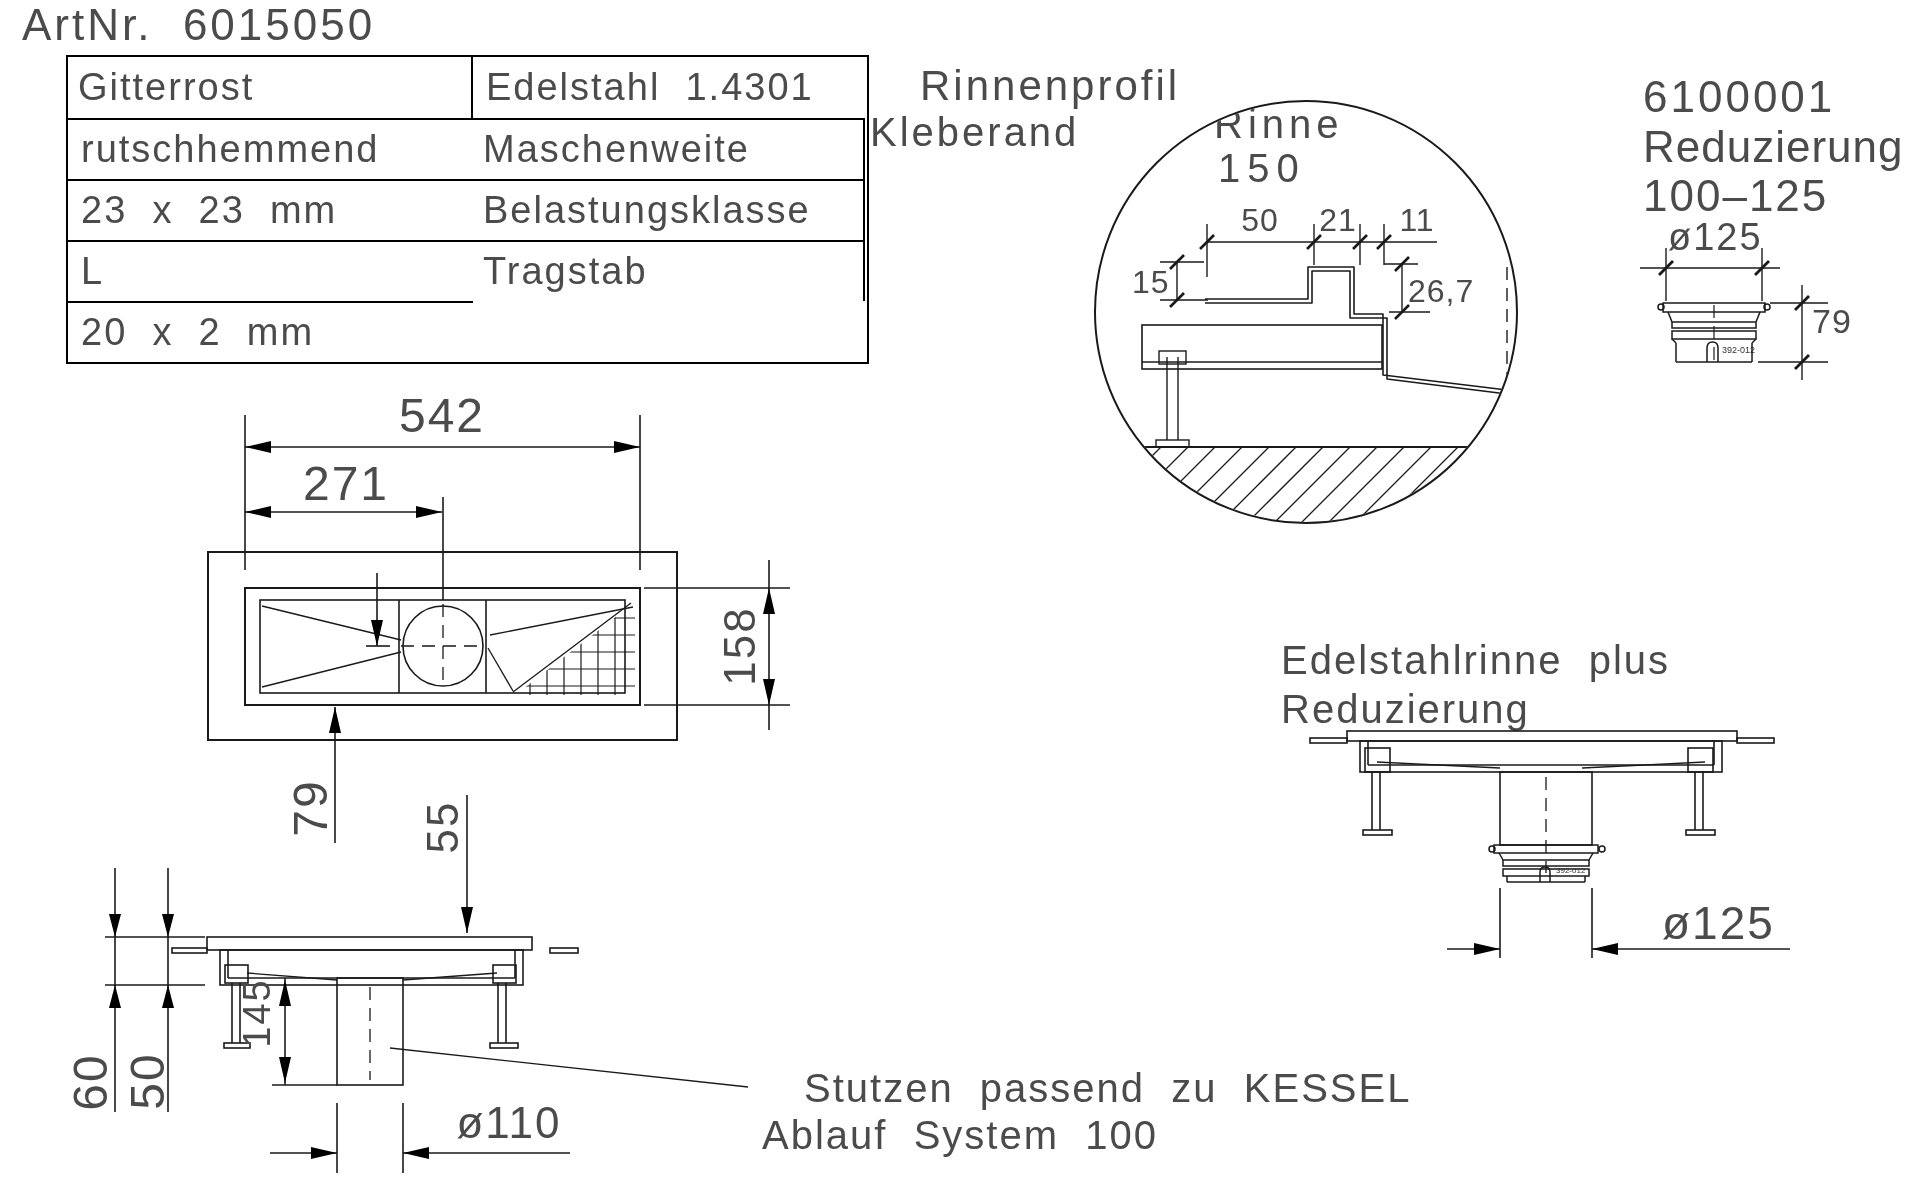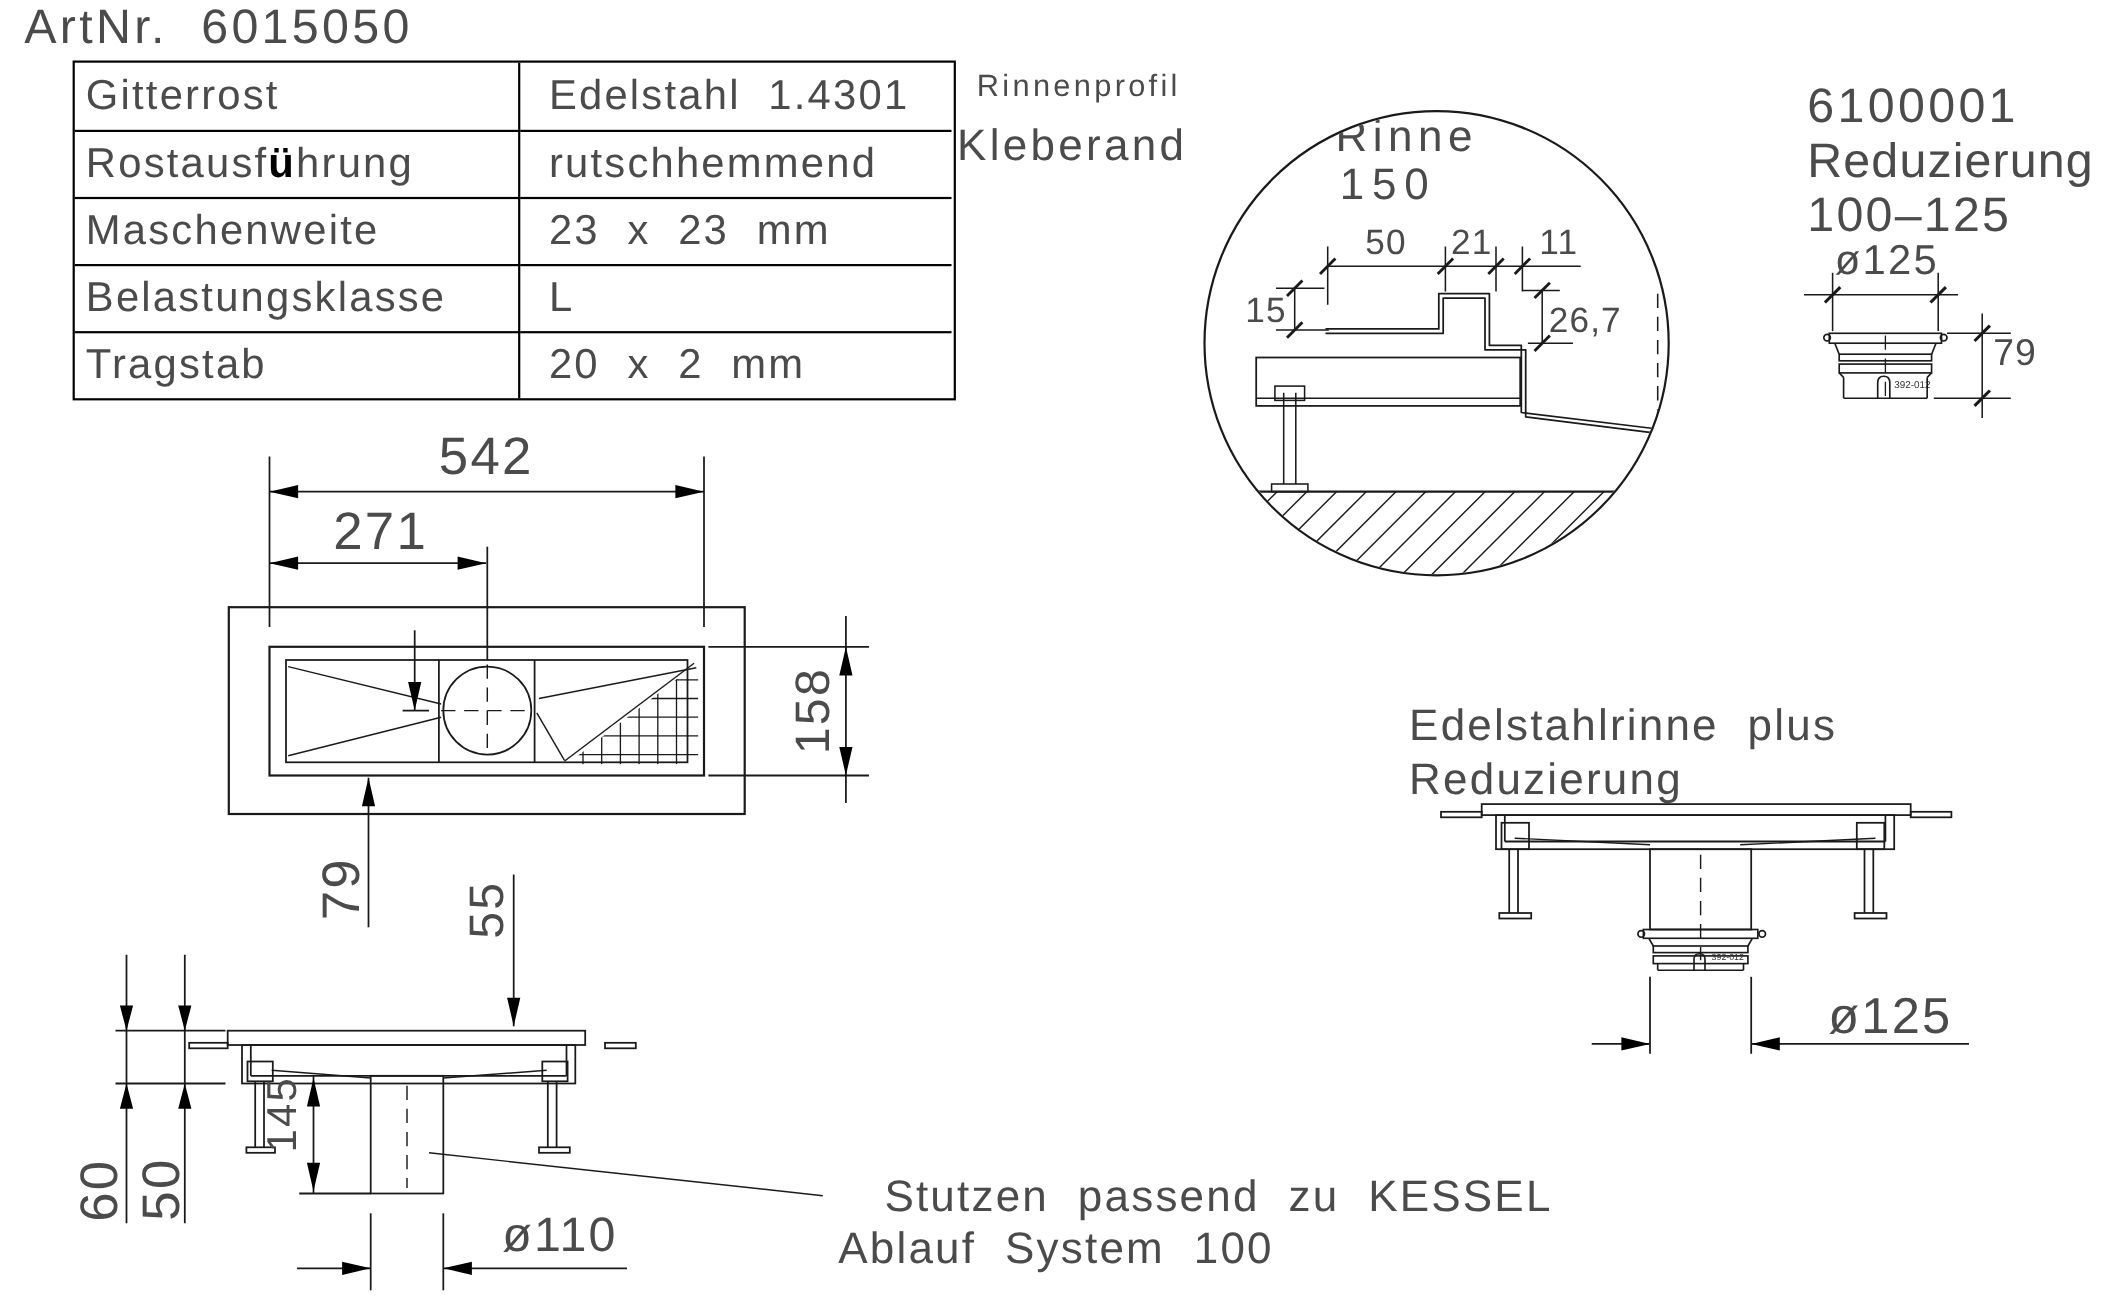--- a/index.html
+++ b/index.html
@@ -12,49 +12,48 @@
   svg line, svg path, svg rect, svg circle, svg polyline{stroke:#1a1a1a;fill:none;}
   .arrow{fill:#000;stroke:none;}
   .dash{stroke-dasharray:13,8;}
   
   .spec{position:absolute;left:18px;top:55px;width:799px;border:2px solid #000;
         display:grid;grid-template-columns:405px 392px;grid-auto-rows:61px;margin-left:48px;}
   .spec .cell{border-top:2px solid #000;display:flex;align-items:center;
         font-size:38px;letter-spacing:2px;white-space:pre;overflow:hidden;}
   .spec .cell.r0{border-top:none;}
   .spec .lab{padding-left:10px;border-right:2px solid #000;}
-  .spec .val{padding-left:26px;}
+  .spec .val{padding-left:13px;}
   .uml{color:#000;font-weight:bold;}
   
   .detail-circle{position:absolute;left:1094px;top:100px;width:420px;height:420px;
         border:2px solid #1a1a1a;border-radius:50%;overflow:hidden;}
   .detail-circle .t{color:#4b4b4b;}
   .tiny{font-size:9px;letter-spacing:0;color:#333;}
 </style>
 </head>
 <body>
 
 <div class="stage">
 
   <div class="t" style="left:22px;top:0px;font-size:44px;letter-spacing:3px;">ArtNr.  6015050</div>
 
   <div class="spec">
     <div class="cell lab r0">Gitterrost</div>
     <div class="cell val r0">Edelstahl  1.4301</div>
-    <div class="cell lab"><span>Rostausf</span><span class="uml">ü</span><span>hrung</span></div>
     <div class="cell val">rutschhemmend</div>
     <div class="cell lab">Maschenweite</div>
     <div class="cell val">23  x  23  mm</div>
     <div class="cell lab">Belastungsklasse</div>
     <div class="cell val">L</div>
     <div class="cell lab">Tragstab</div>
     <div class="cell val">20  x  2  mm</div>
   </div>
 
-  <div class="t" style="left:888px;top:62px;font-size:28px;letter-spacing:3px;">Rinnenprofil</div>
+  <div class="t" style="left:920px;top:62px;font-size:42px;letter-spacing:3px;">Rinnenprofil</div>
   <div class="t" style="left:870px;top:110px;font-size:40px;letter-spacing:3px;">Kleberand</div>
 
   <div class="detail-circle">
     <svg width="420" height="420" viewBox="0 0 420 420">
 
       <g>
         <path d="M109,197 L212,197 L212,165 L258,165 L258,212 L287,212 L287,273 L411,288" stroke-width="1.6" stroke-linejoin="round"></path>
         <path d="M109,201 L216,201 L216,169 L254,169 L254,216 L291,216 L291,277 L411,292" stroke-width="1.6" stroke-linejoin="round"></path>
       </g>
 

